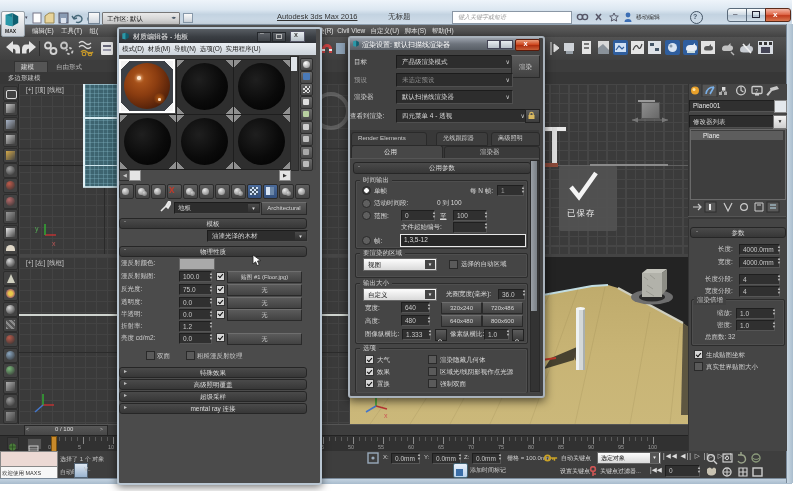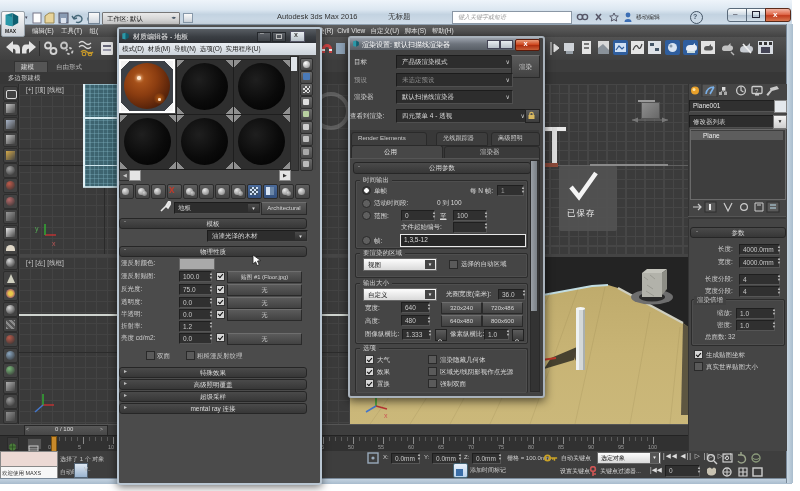--- a/index.html
+++ b/index.html
@@ -49,21 +49,21 @@
       <rect x="29" y="6" width="5" height="5" fill="#dde4ef"></rect>
  <path d="M42 7 a4 3.5 0 1 1 2 3 M42 7 l-2 -3 m2 3 l3 -1" fill="none" stroke="#467" stroke-width="1.4"></path>
  <path d="M64 7 a4 3.5 0 1 0 -2 3 M64 7 l2 -3 m-2 3 l-3 -1" fill="none" stroke="#467" stroke-width="1.4"></path>
 </svg>
 <div class="a" style="left:88px;top:12px;width:10px;height:10px;background:linear-gradient(#fafafa,#cfd6de);border:1px solid #789;"></div>
 <div class="a" style="left:102px;top:11.5px;width:76px;height:11px;background:linear-gradient(#e9e9e9,#c6c6c6);border:1px solid #777;border-radius:1px;">
  <div class="t" style="left:4px;top:2px;font-size:6.5px;color:#222;">工作区: 默认</div>
  <div class="t" style="right:3px;top:2px;font-size:4.5px;color:#345;">◂▸</div>
 </div>
 <div class="a" style="left:183px;top:13px;width:8px;height:8px;background:linear-gradient(#fafafa,#cdd4dc);border:1px solid #89a;"></div>
-<div class="t" style="left:277px;top:12px;font-size:7.5px;color:#333;">Autodesk 3ds Max 2016</div>
+<div class="t" style="left:277px;top:12px;font-size:7.5px;color:#333;text-decoration:underline;">Autodesk 3ds Max 2016</div>
 <div class="t" style="left:388px;top:12px;font-size:7.5px;color:#333;">无标题</div>
 <div class="a" style="left:452px;top:11px;width:118px;height:11px;background:#fff;border:1px solid #8a97a5;"></div>
 <div class="t" style="left:458px;top:13px;font-size:6px;color:#999;font-style:italic;">键入关键字或短语</div>
 <svg class="a" width="56" height="12" viewBox="0 0 56 12" style="left:576px;top:11px;">
  <circle cx="4" cy="6" r="2.6" fill="none" stroke="#556" stroke-width="1.4"></circle>
       <circle cx="9" cy="6" r="2.6" fill="none" stroke="#556" stroke-width="1.4"></circle>
  <path d="M20 9 l5 -6 m0 6 l-5 -6" stroke="#556" stroke-width="1.5"></path>
  <path d="M38 2 l1.3 2.8 3 .3 -2.2 2 .6 3 -2.7 -1.6 -2.7 1.6 .6 -3 -2.2 -2 3 -.3 z" fill="none" stroke="#556" stroke-width="1"></path>
  <circle cx="52" cy="4" r="2.4" fill="#3c6eb4"></circle>
       <path d="M48.5 11 a3.5 3 0 0 1 7 0 z" fill="#3c6eb4"></path>

